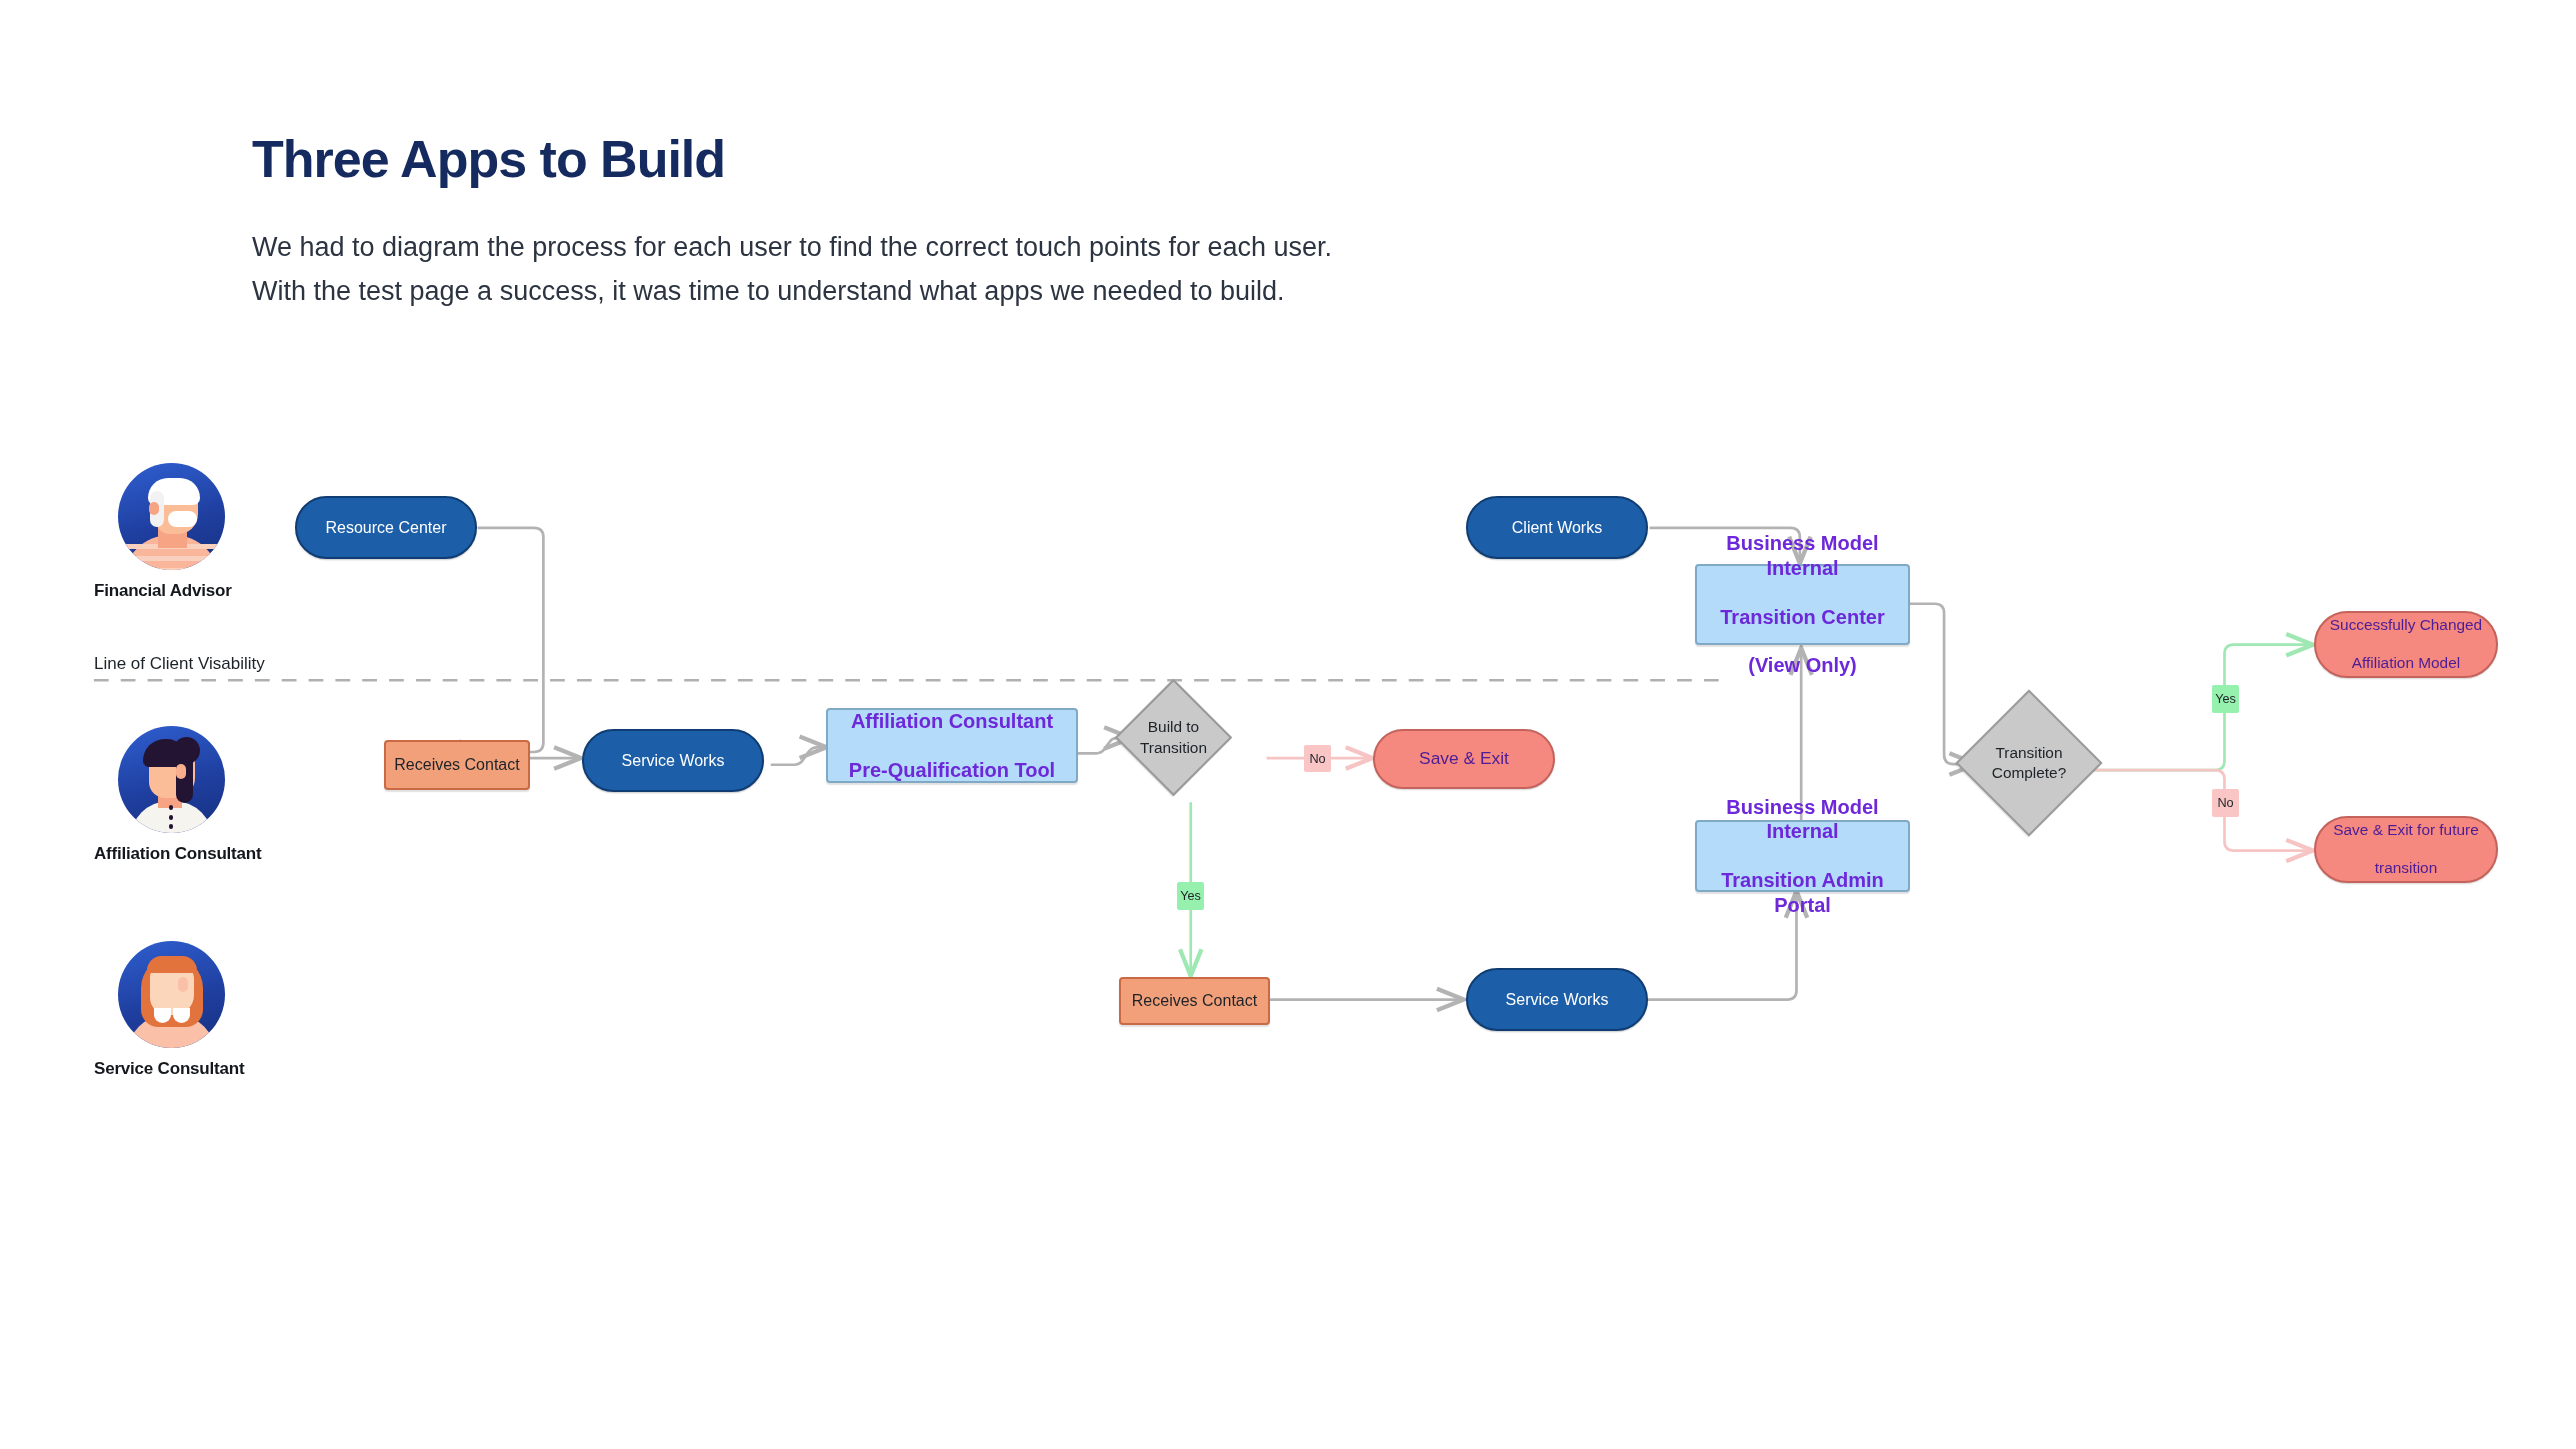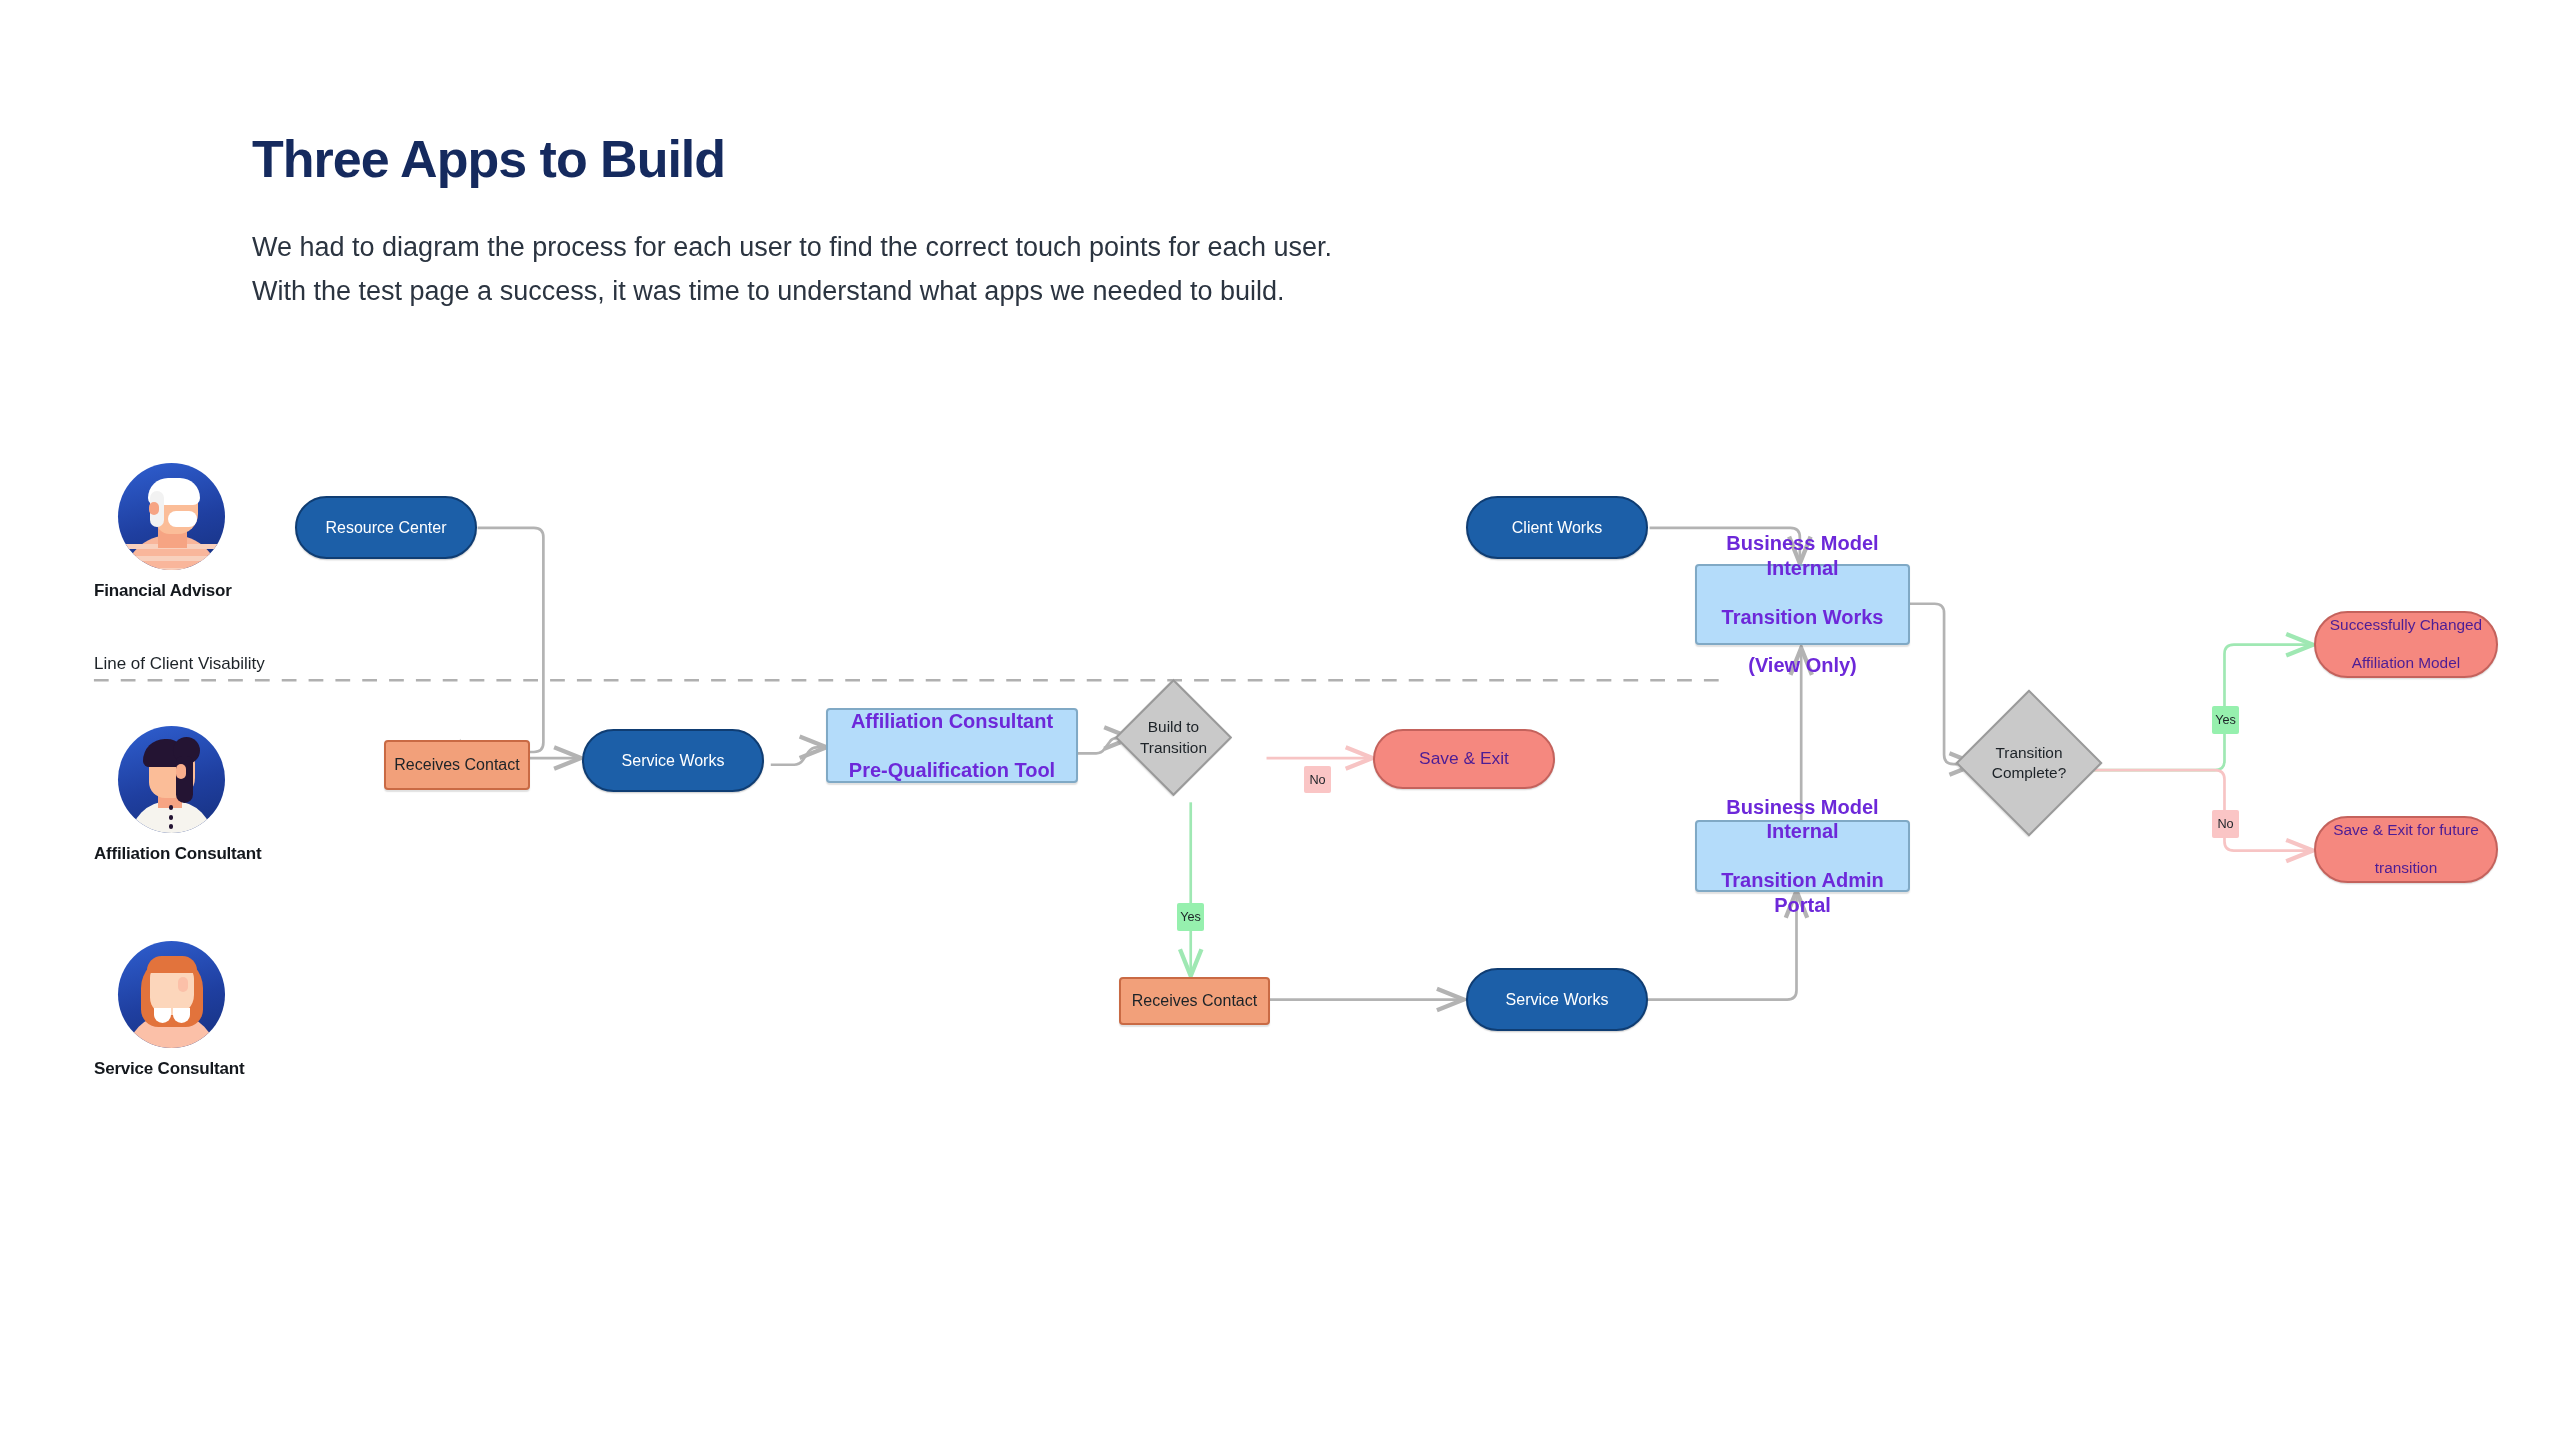--- a/index.html
+++ b/index.html
@@ -42,21 +42,21 @@
   .n-red.small{font-size:15.4px;}
 
   .n-diamond{position:absolute;}
   .n-diamond .dmd{position:absolute;inset:0;background:#c9c9c9;border:2px solid #9a9a9a;
         transform:rotate(45deg);box-sizing:border-box;box-shadow:0 1.3px 1.3px rgba(0,0,0,.12);}
   .n-diamond .dlabel{position:absolute;inset:0;display:flex;align-items:center;justify-content:center;
         text-align:center;font-size:15.4px;color:#1d2328;line-height:1.3;}
 
   
   .elabel{position:absolute;display:flex;align-items:center;justify-content:center;
-          font-size:12.7px;color:#1d2328;border-radius:2px;box-sizing:border-box;margin-top:21px;}
+          font-size:12.7px;color:#1d2328;border-radius:2px;box-sizing:border-box;}
   .elabel.yes{background:#96f0ae;}
   .elabel.no{background:#fac5c5;}
 
   
   #lov-label{position:absolute;left:94px;top:654px;font-size:17px;color:#1d2328;white-space:nowrap;}
 </style>
 </head>
 <body>
 
 <div id="header">
@@ -217,21 +217,21 @@
     <span>Receives Contact</span>
   </div>
 
   <div class="node n-blue" style="left:1466px;top:968px;width:182px;height:63px;">
     <span>Service Works</span>
   </div>
 
   <div class="node n-lblue" style="left:1695px;top:564px;width:215px;height:81px;">
     <span>
       <span>Business Model Internal</span><br>
-      <span>Transition Works</span><br>
+      <span>Transition Center</span><br>
       <span>(View Only)</span>
     </span>
   </div>
 
   <div class="node n-lblue" style="left:1695px;top:820px;width:215px;height:72px;">
     <span>
       <span>Business Model Internal</span><br>
       <span>Transition Admin Portal</span>
     </span>
   </div>

